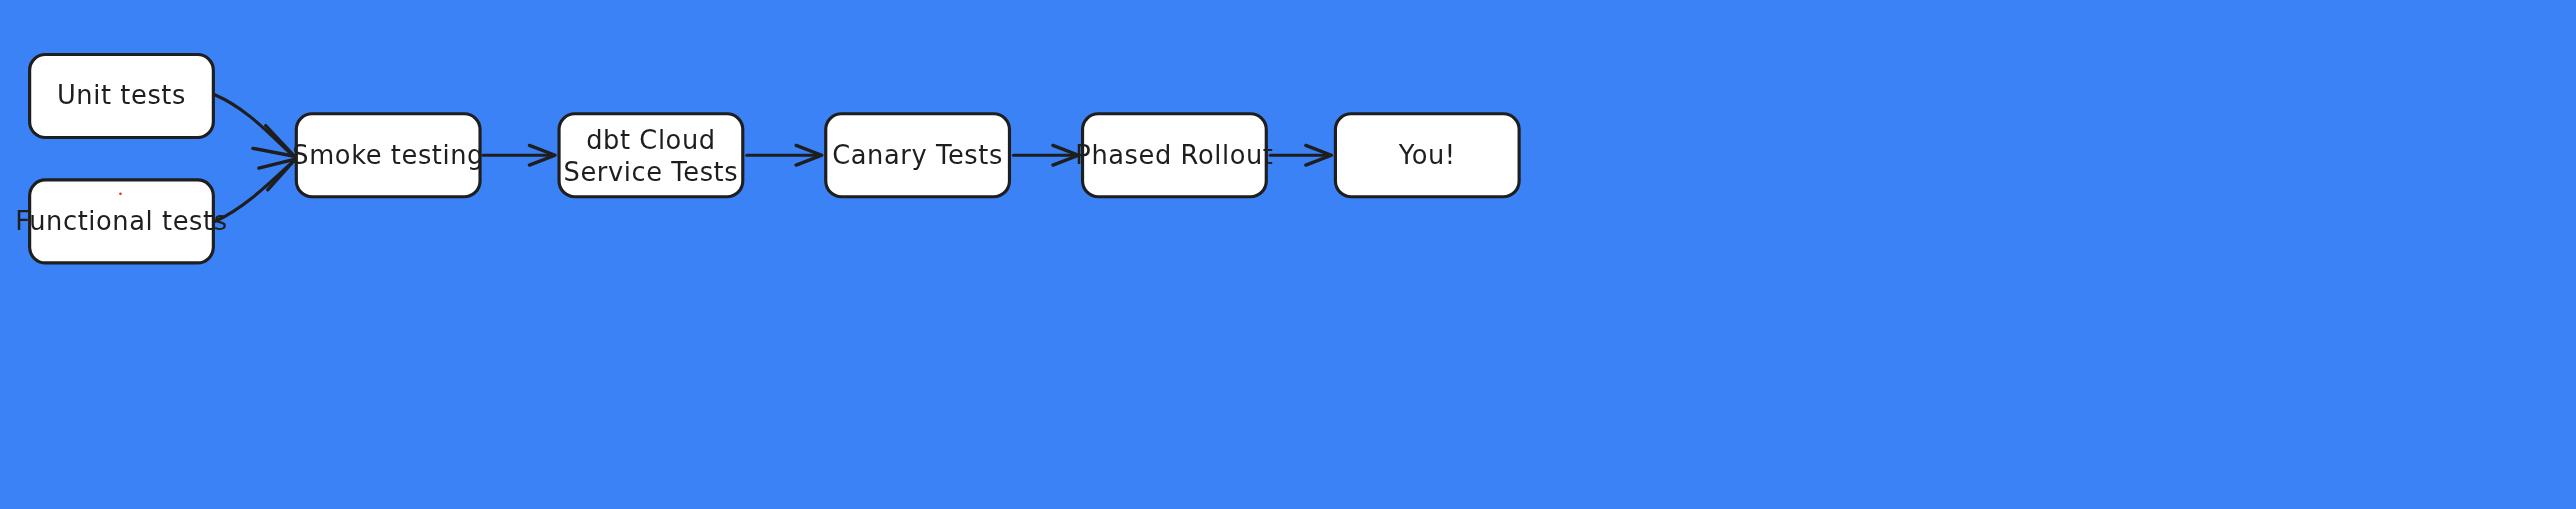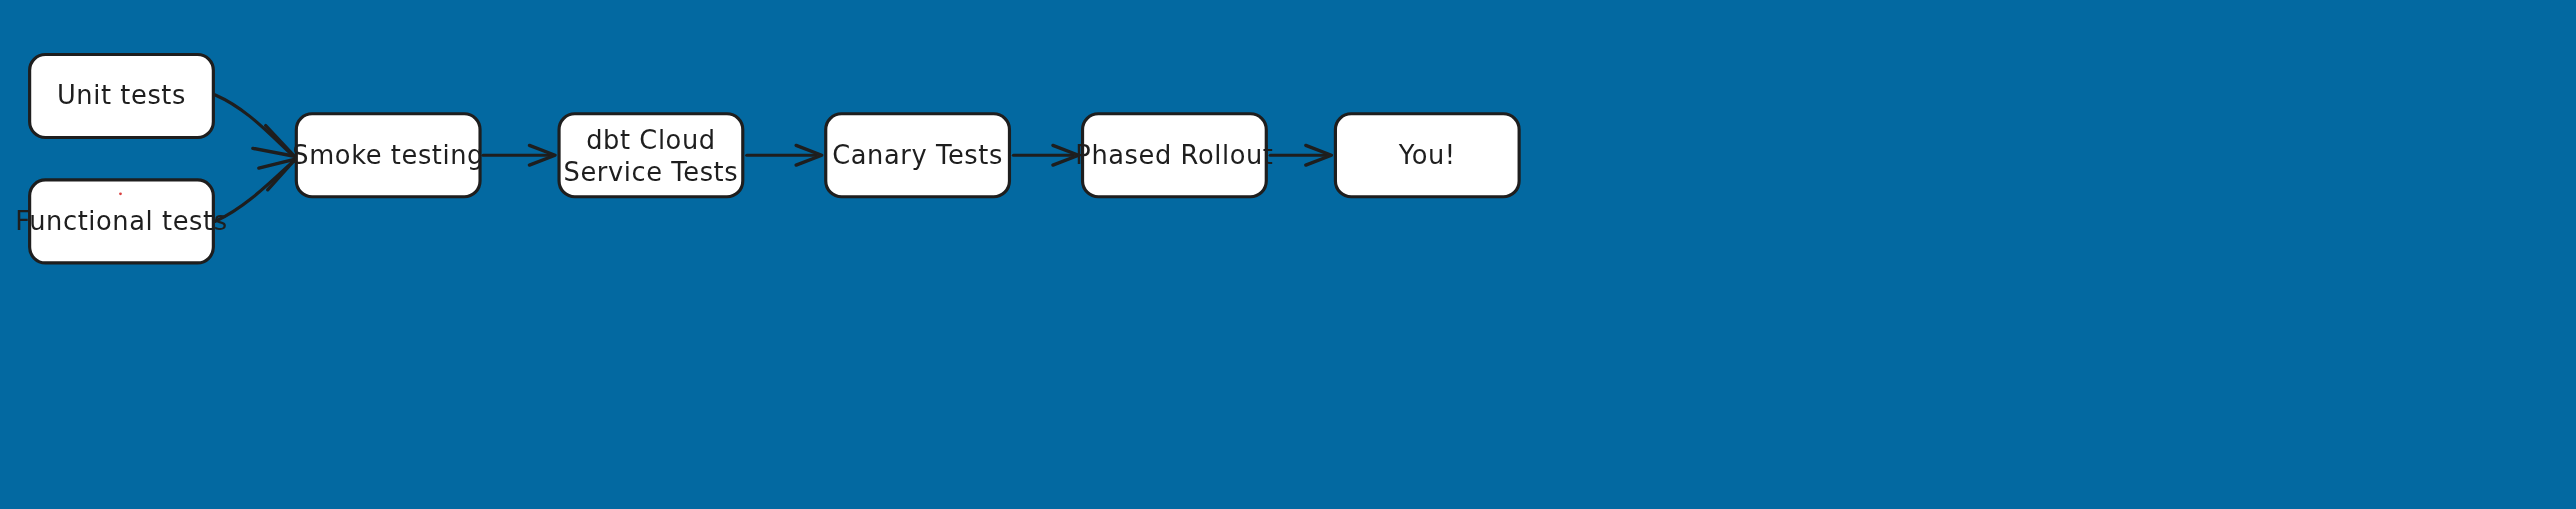--- a/index.html
+++ b/index.html
@@ -11,21 +11,21 @@
   body {
     width: 2576px;
     height: 510px;
     overflow: hidden;
     font-family: "DejaVu Sans", sans-serif;
   }
   #diagram-canvas {
     position: relative;
     width: 2576px;
     height: 510px;
-    background: #0369a1;
+    background: #3b82f6;
   }
   svg.flow {
     position: absolute;
     inset: 0;
     width: 2576px;
     height: 510px;
     display: block;
   }
   .node-rect {
     fill: #ffffff;

